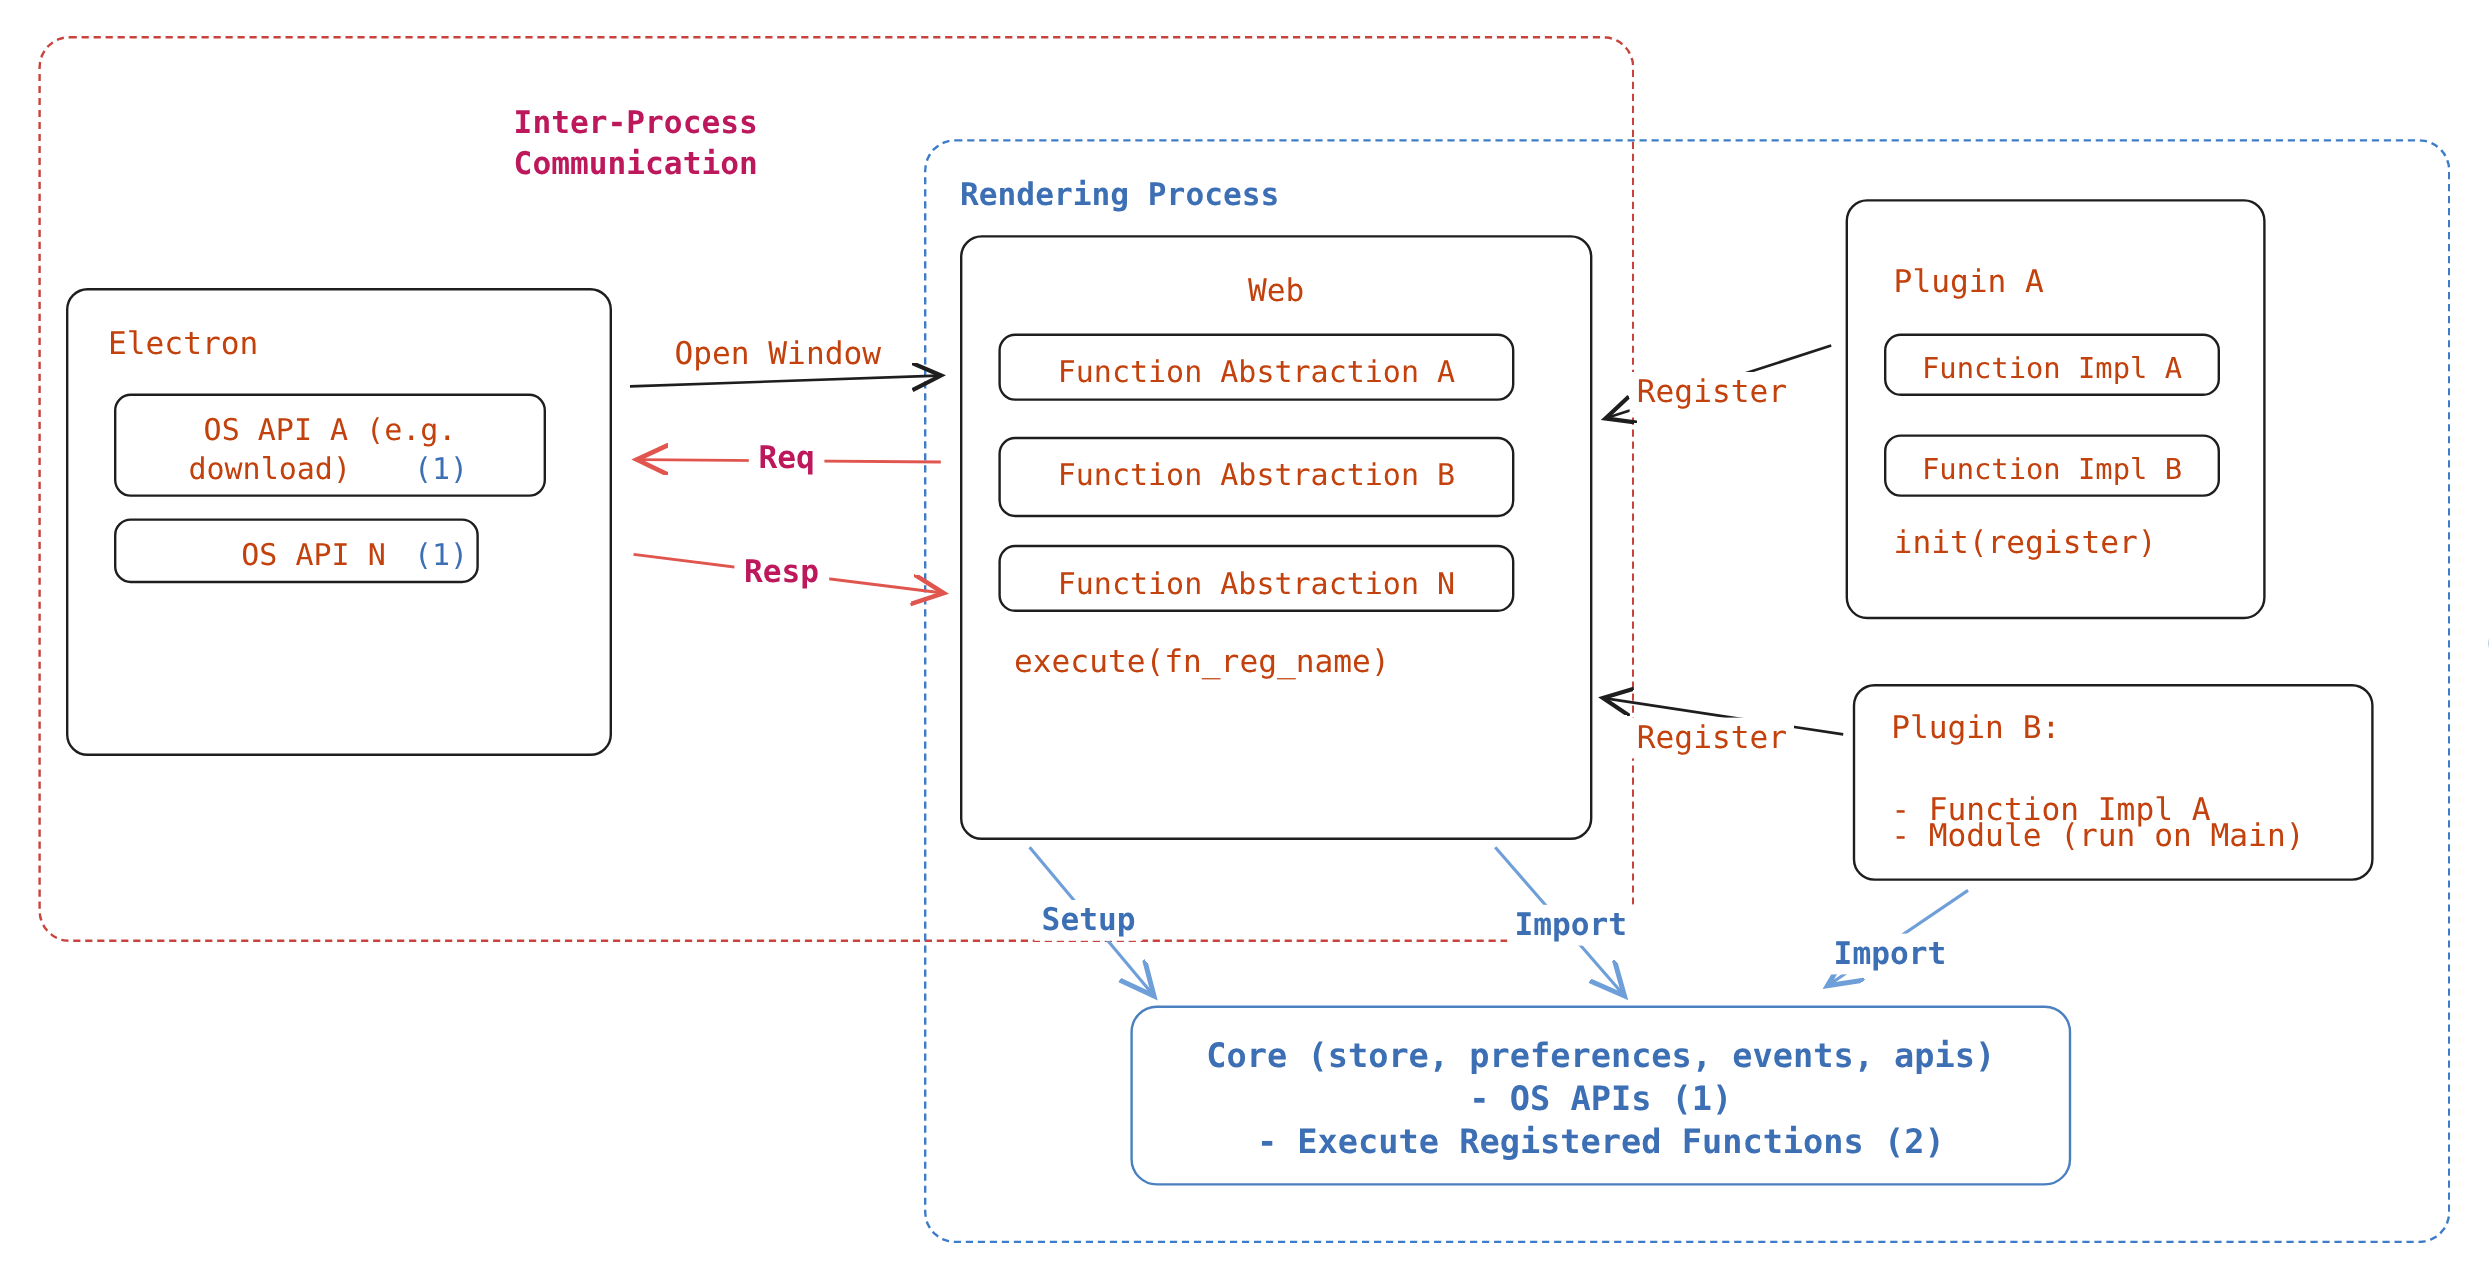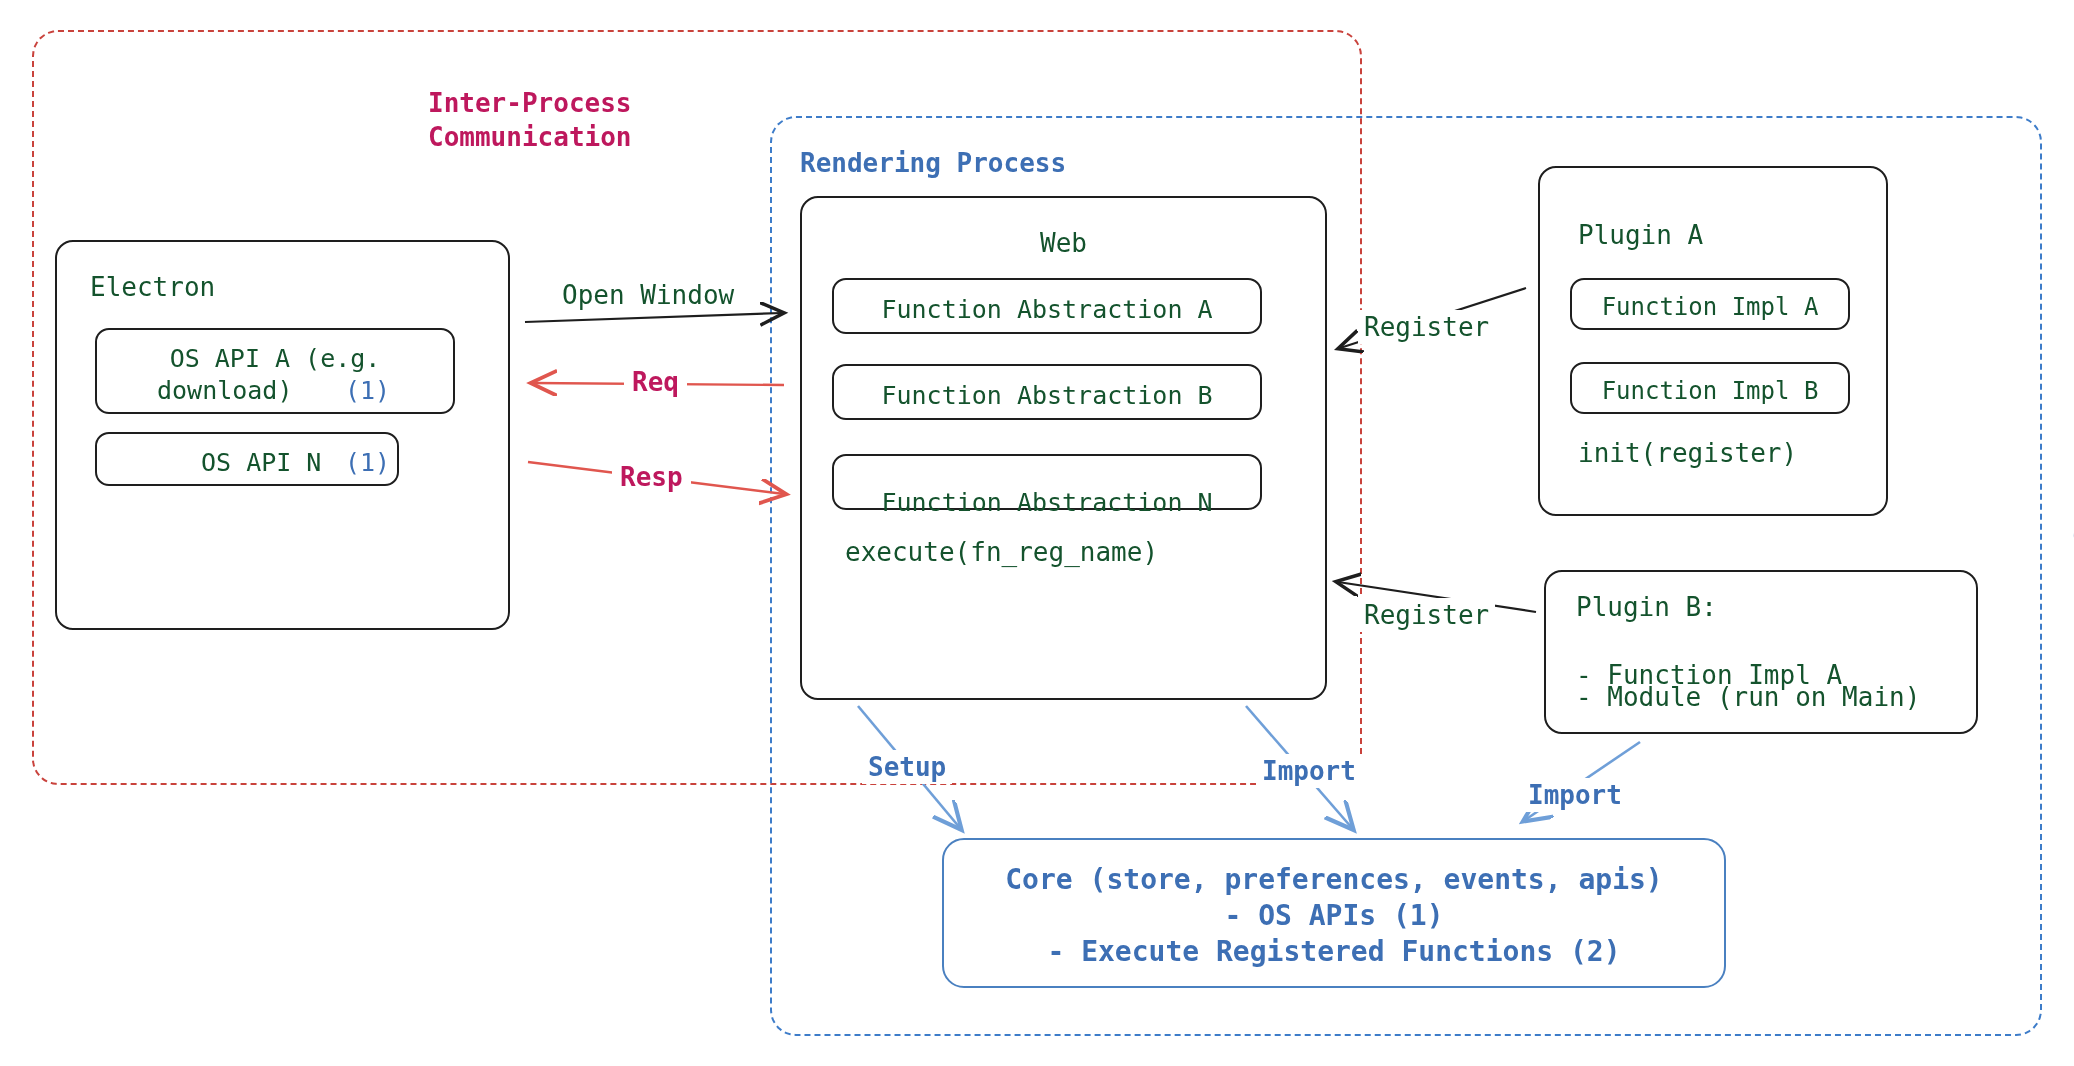--- a/index.html
+++ b/index.html
@@ -26,21 +26,21 @@
   .node {
     position: absolute;
     border: 2.2px solid #1e1e1e;
     border-radius: 18px;
     background: #ffffff;
   }
   .node.sub { border-width: 2px; border-radius: 14px; }
   .lbl {
     position: absolute;
     white-space: pre;
-    color: #14532d;
+    color: #c2410c;
     line-height: 1.32;
   }
   .center { text-align: center; }
   .red   { color: #be185d; }
   .blue  { color: #3d6fb4; }
   .corebox {
     position: absolute;
     border: 2.4px solid #4a80c0;
     border-radius: 22px;
     background: #ffffff;
@@ -87,26 +87,26 @@
   </div>
 
   <div class="node" style="left:800px; top:196px; width:527px; height:504px;">
     <div class="lbl t-26 center" style="left:0; top:28px; width:100%;">Web</div>
 
     <div class="node sub" style="left:30px; top:80px; width:430px; height:56px;">
       <div class="lbl t-25 center" style="left:0; top:13px; width:100%;">Function Abstraction A</div>
     </div>
     <div class="lbl blue t-28" style="left:1266px; top:320px;">(2)</div>
 
-    <div class="node sub" style="left:30px; top:166px; width:430px; height:56px;">
+    <div class="node sub" style="left:30px; top:166px; width:430px; height:67px;">
       <div class="lbl t-25 center" style="left:0; top:13px; width:100%;">Function Abstraction B</div>
     </div>
 
     <div class="node sub" style="left:30px; top:256px; width:430px; height:56px;">
-      <div class="lbl t-25 center" style="left:0; top:30px; width:100%;">Function Abstraction N</div>
+      <div class="lbl t-25 center" style="left:0; top:14px; width:100%;">Function Abstraction N</div>
     </div>
 
     <div class="lbl t-26" style="left:43px; top:337px;">execute(fn_reg_name)</div>
   </div>
 
   <div class="node" style="left:1538px; top:166px; width:350px; height:350px;">
     <div class="lbl t-26" style="left:38px; top:50px;">Plugin A</div>
 
     <div class="node sub" style="left:30px; top:194px; width:280px; height:52px;">
       <div class="lbl t-24 center" style="left:0; top:12px; width:100%;">Function Impl B</div>

